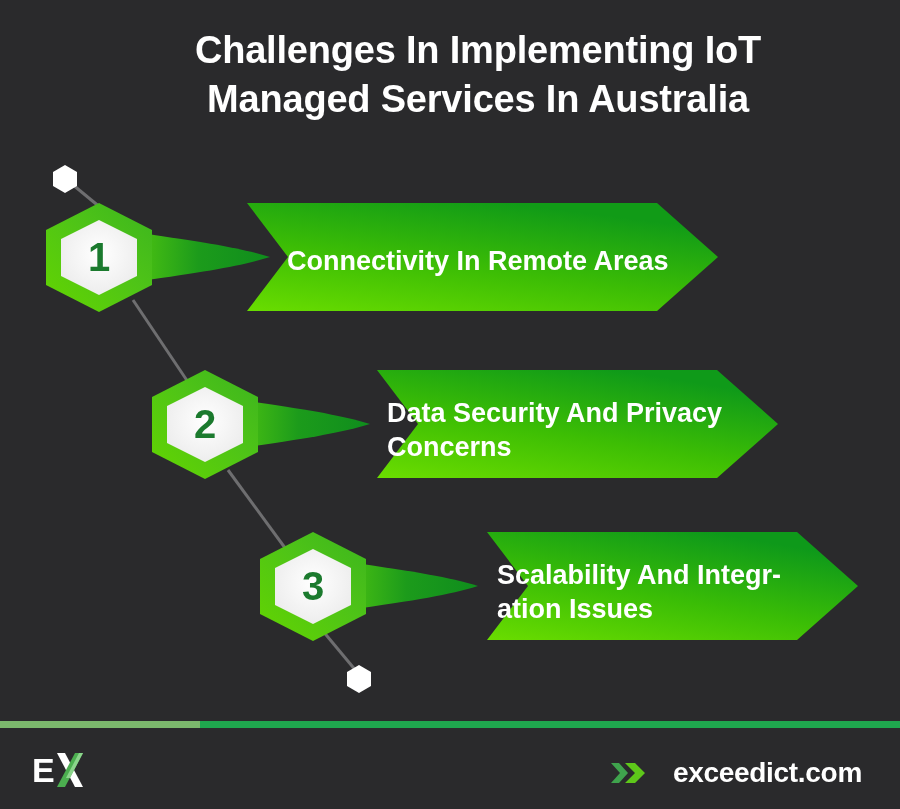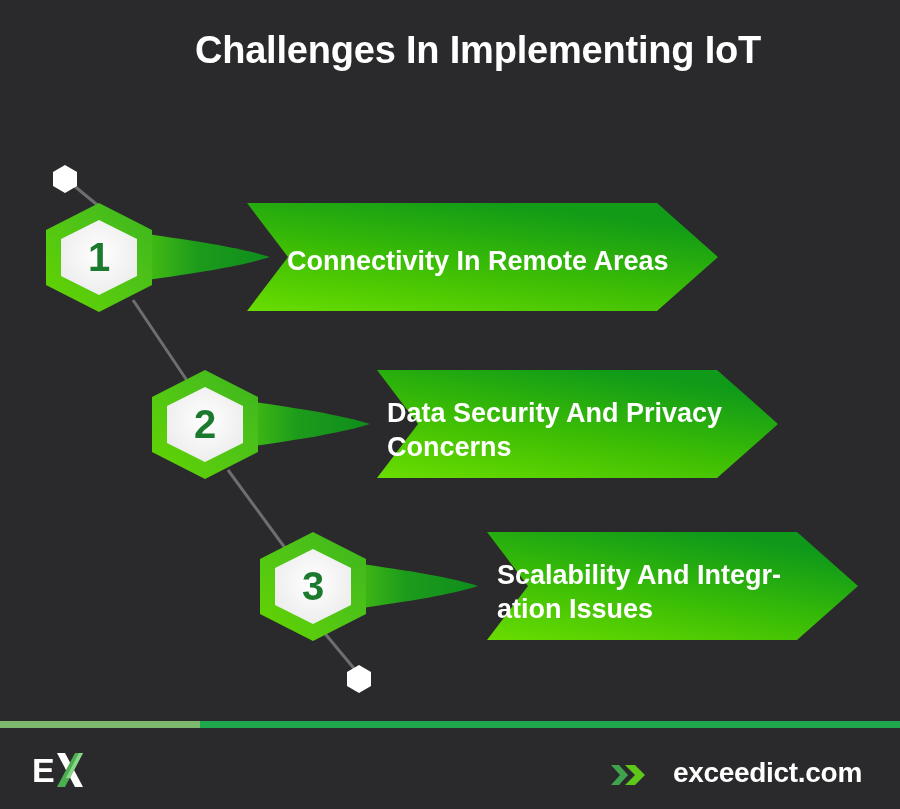--- a/index.html
+++ b/index.html
@@ -90,38 +90,39 @@
     line-height: 34px;
     font-family: "Liberation Sans", sans-serif;
     display: flex;
     align-items: center;
   }
   .site {
     position: absolute;
     right: 38px;
     top: 36px;
     display: flex;
-    align-items: flex-end;
+    align-items: center;
     gap: 26px;
   }
   .site-text {
     color: #ffffff;
     font-size: 28px;
     font-weight: bold;
     letter-spacing: -0.3px;
     font-family: "Liberation Sans", sans-serif;
   }
 </style>
 </head>
 <body>
 
 <div id="infographic">
 
   <div class="title-block">
     <div class="title-line">Challenges In Implementing IoT</div>
+    <div class="title-line">Managed Services In Australia</div>
   </div>
 
   <svg class="stage" viewBox="0 0 900 730" width="900" height="730">
     <defs>
       <linearGradient id="bannerGrad" x1="0" y1="1" x2="0.55" y2="0">
         <stop offset="0%" stop-color="#69dd00"></stop>
         <stop offset="50%" stop-color="#3cbd05"></stop>
         <stop offset="100%" stop-color="#119b17"></stop>
       </linearGradient>
       <linearGradient id="bannerGrad2" x1="0" y1="1" x2="0.6" y2="0">

